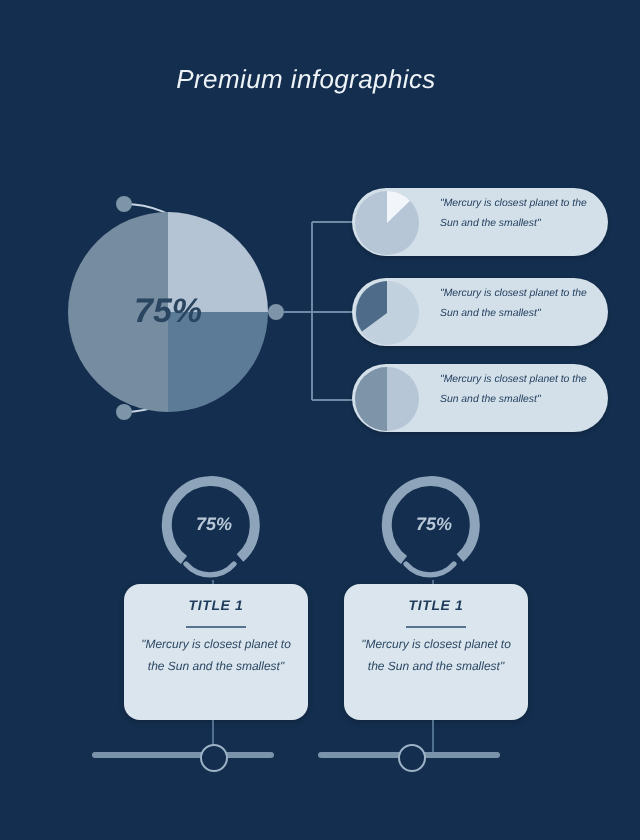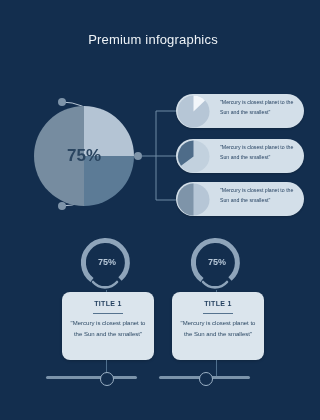--- a/index.html
+++ b/index.html
@@ -3,21 +3,21 @@
 <meta charset="utf-8">
 <style>
   html,body{margin:0;padding:0;}
   body{
     width:306px;height:420px;
     background:#132e4e;
     font-family:"Liberation Sans", sans-serif;
     overflow:hidden;
     position:relative;
   }
-  .page{position:relative;width:306px;height:420px;}
+  .page{position:relative;width:306px;height:420px;font-style:italic;}
 
   
   .title{
     position:absolute;top:32px;left:0;width:306px;
     text-align:center;
     color:#eef3f7;
     font-size:13px;
     letter-spacing:.2px;
   }
 

